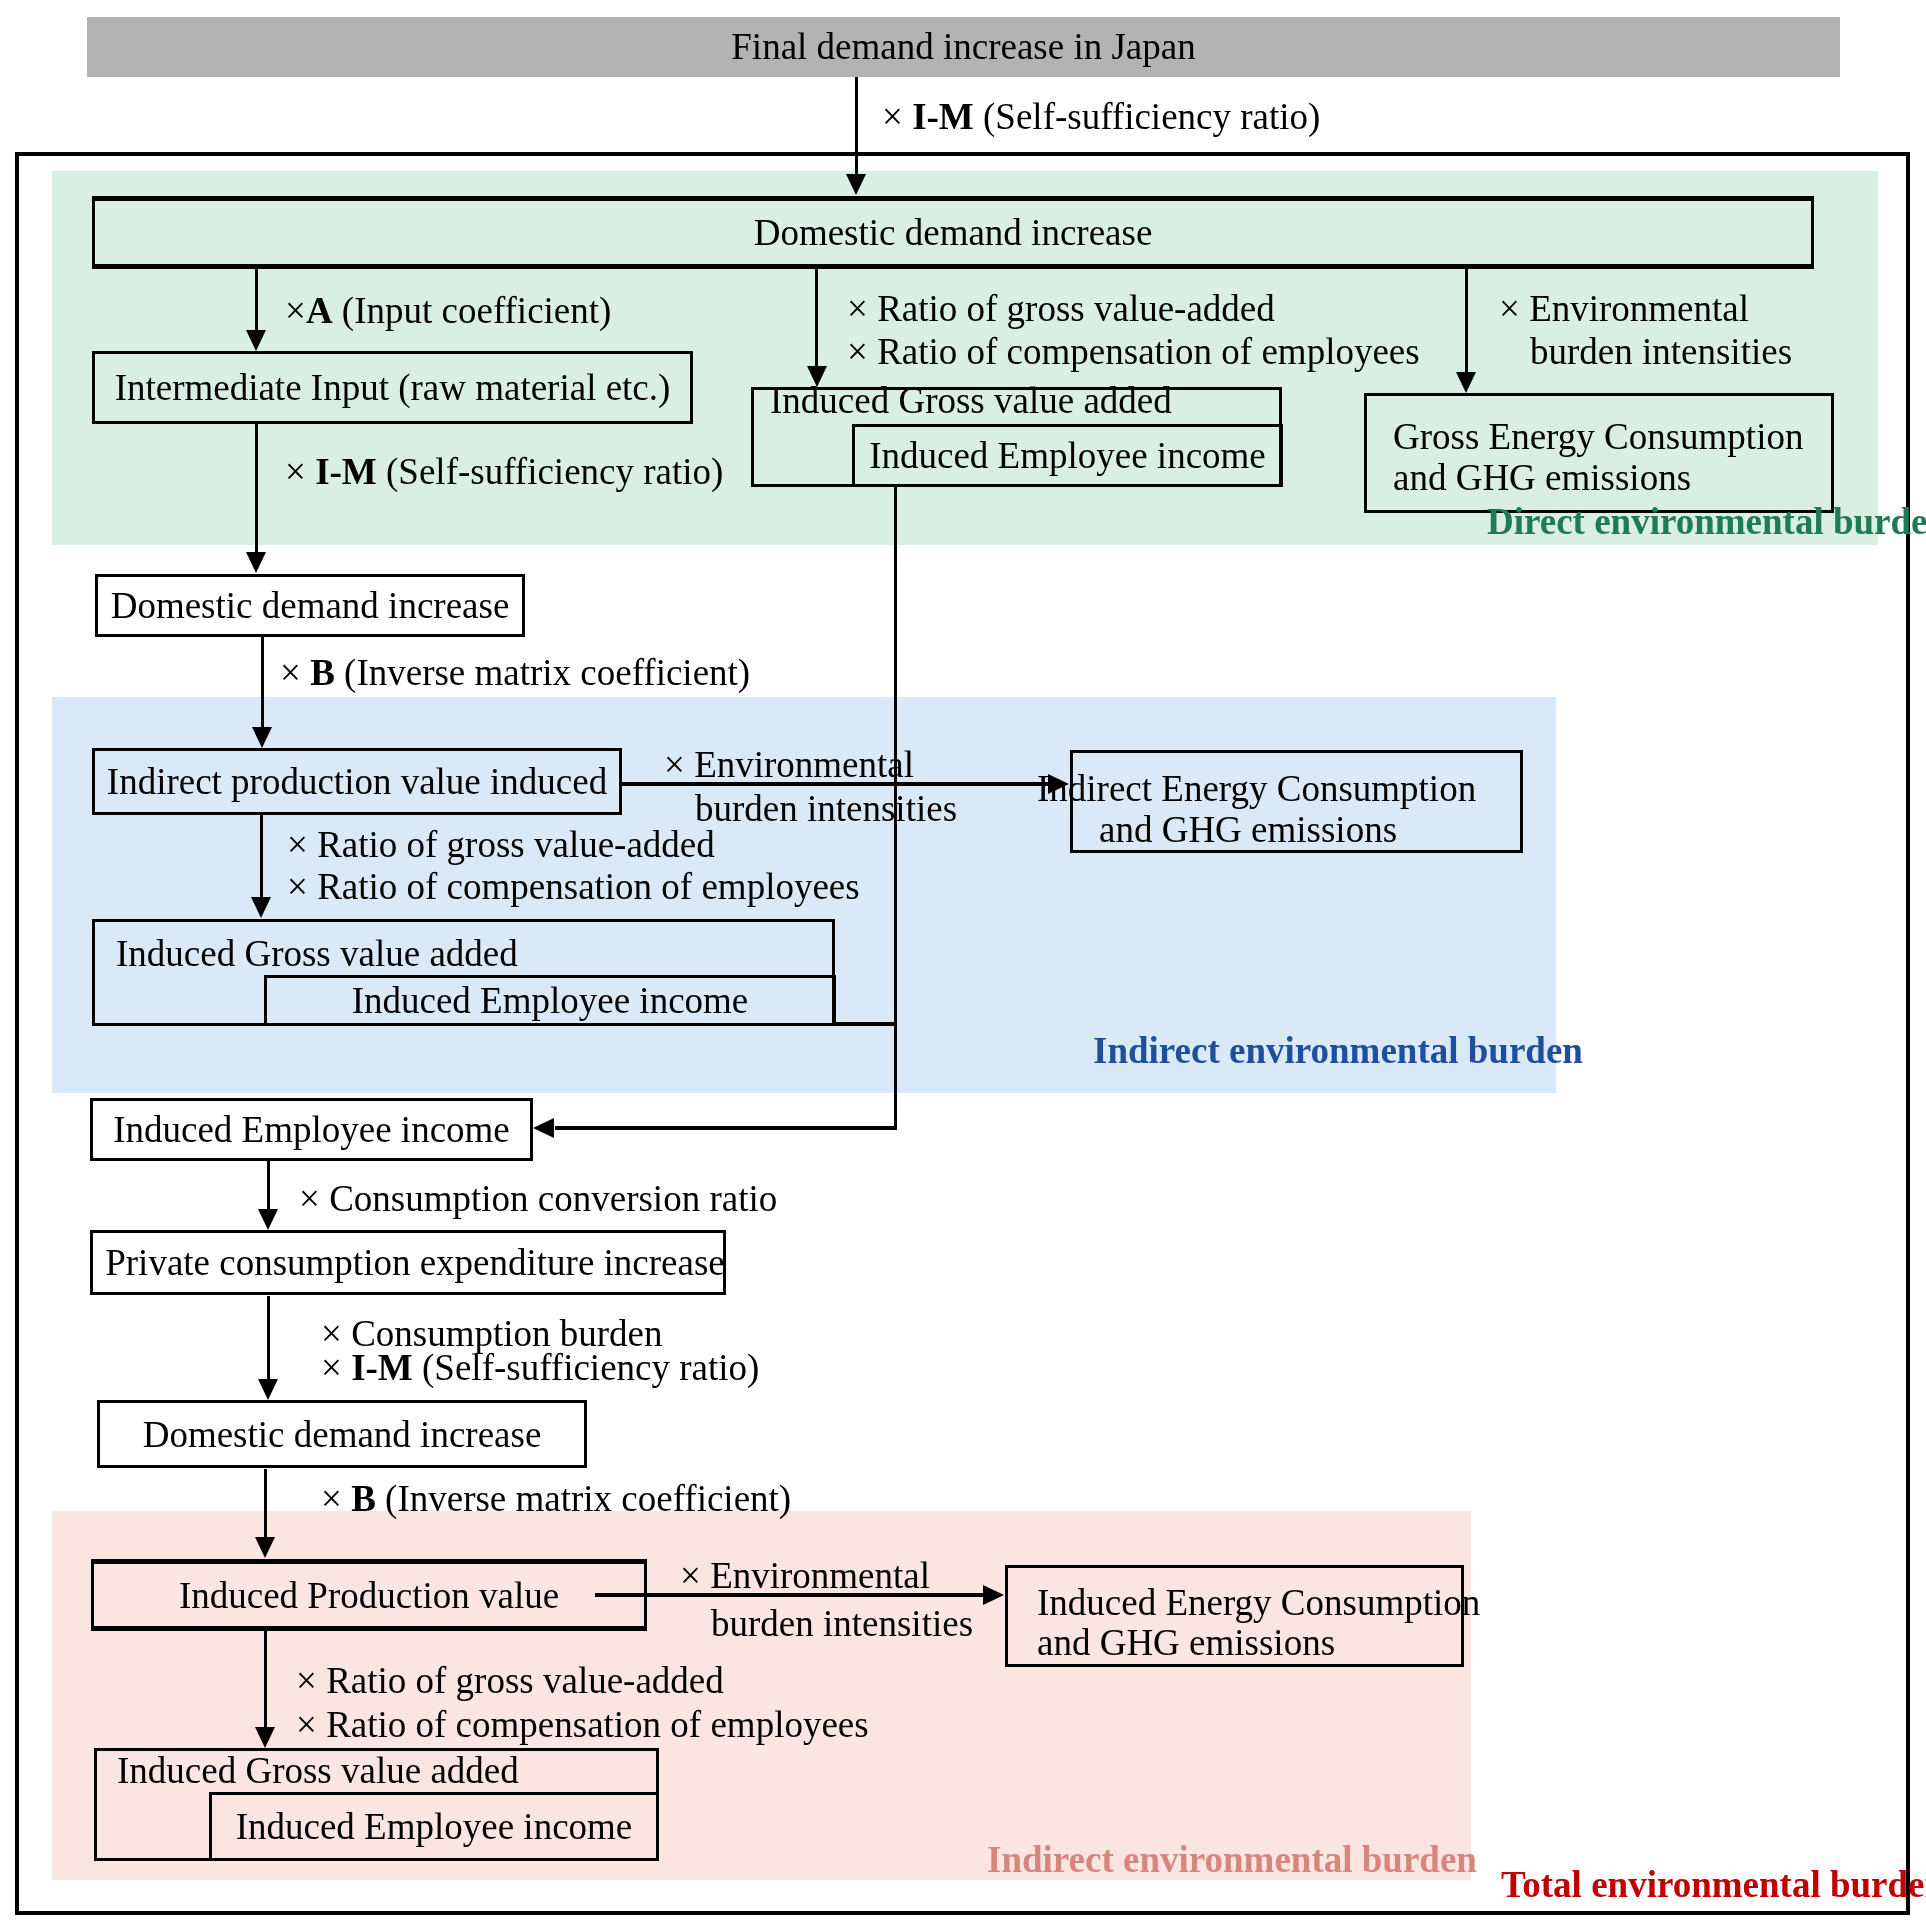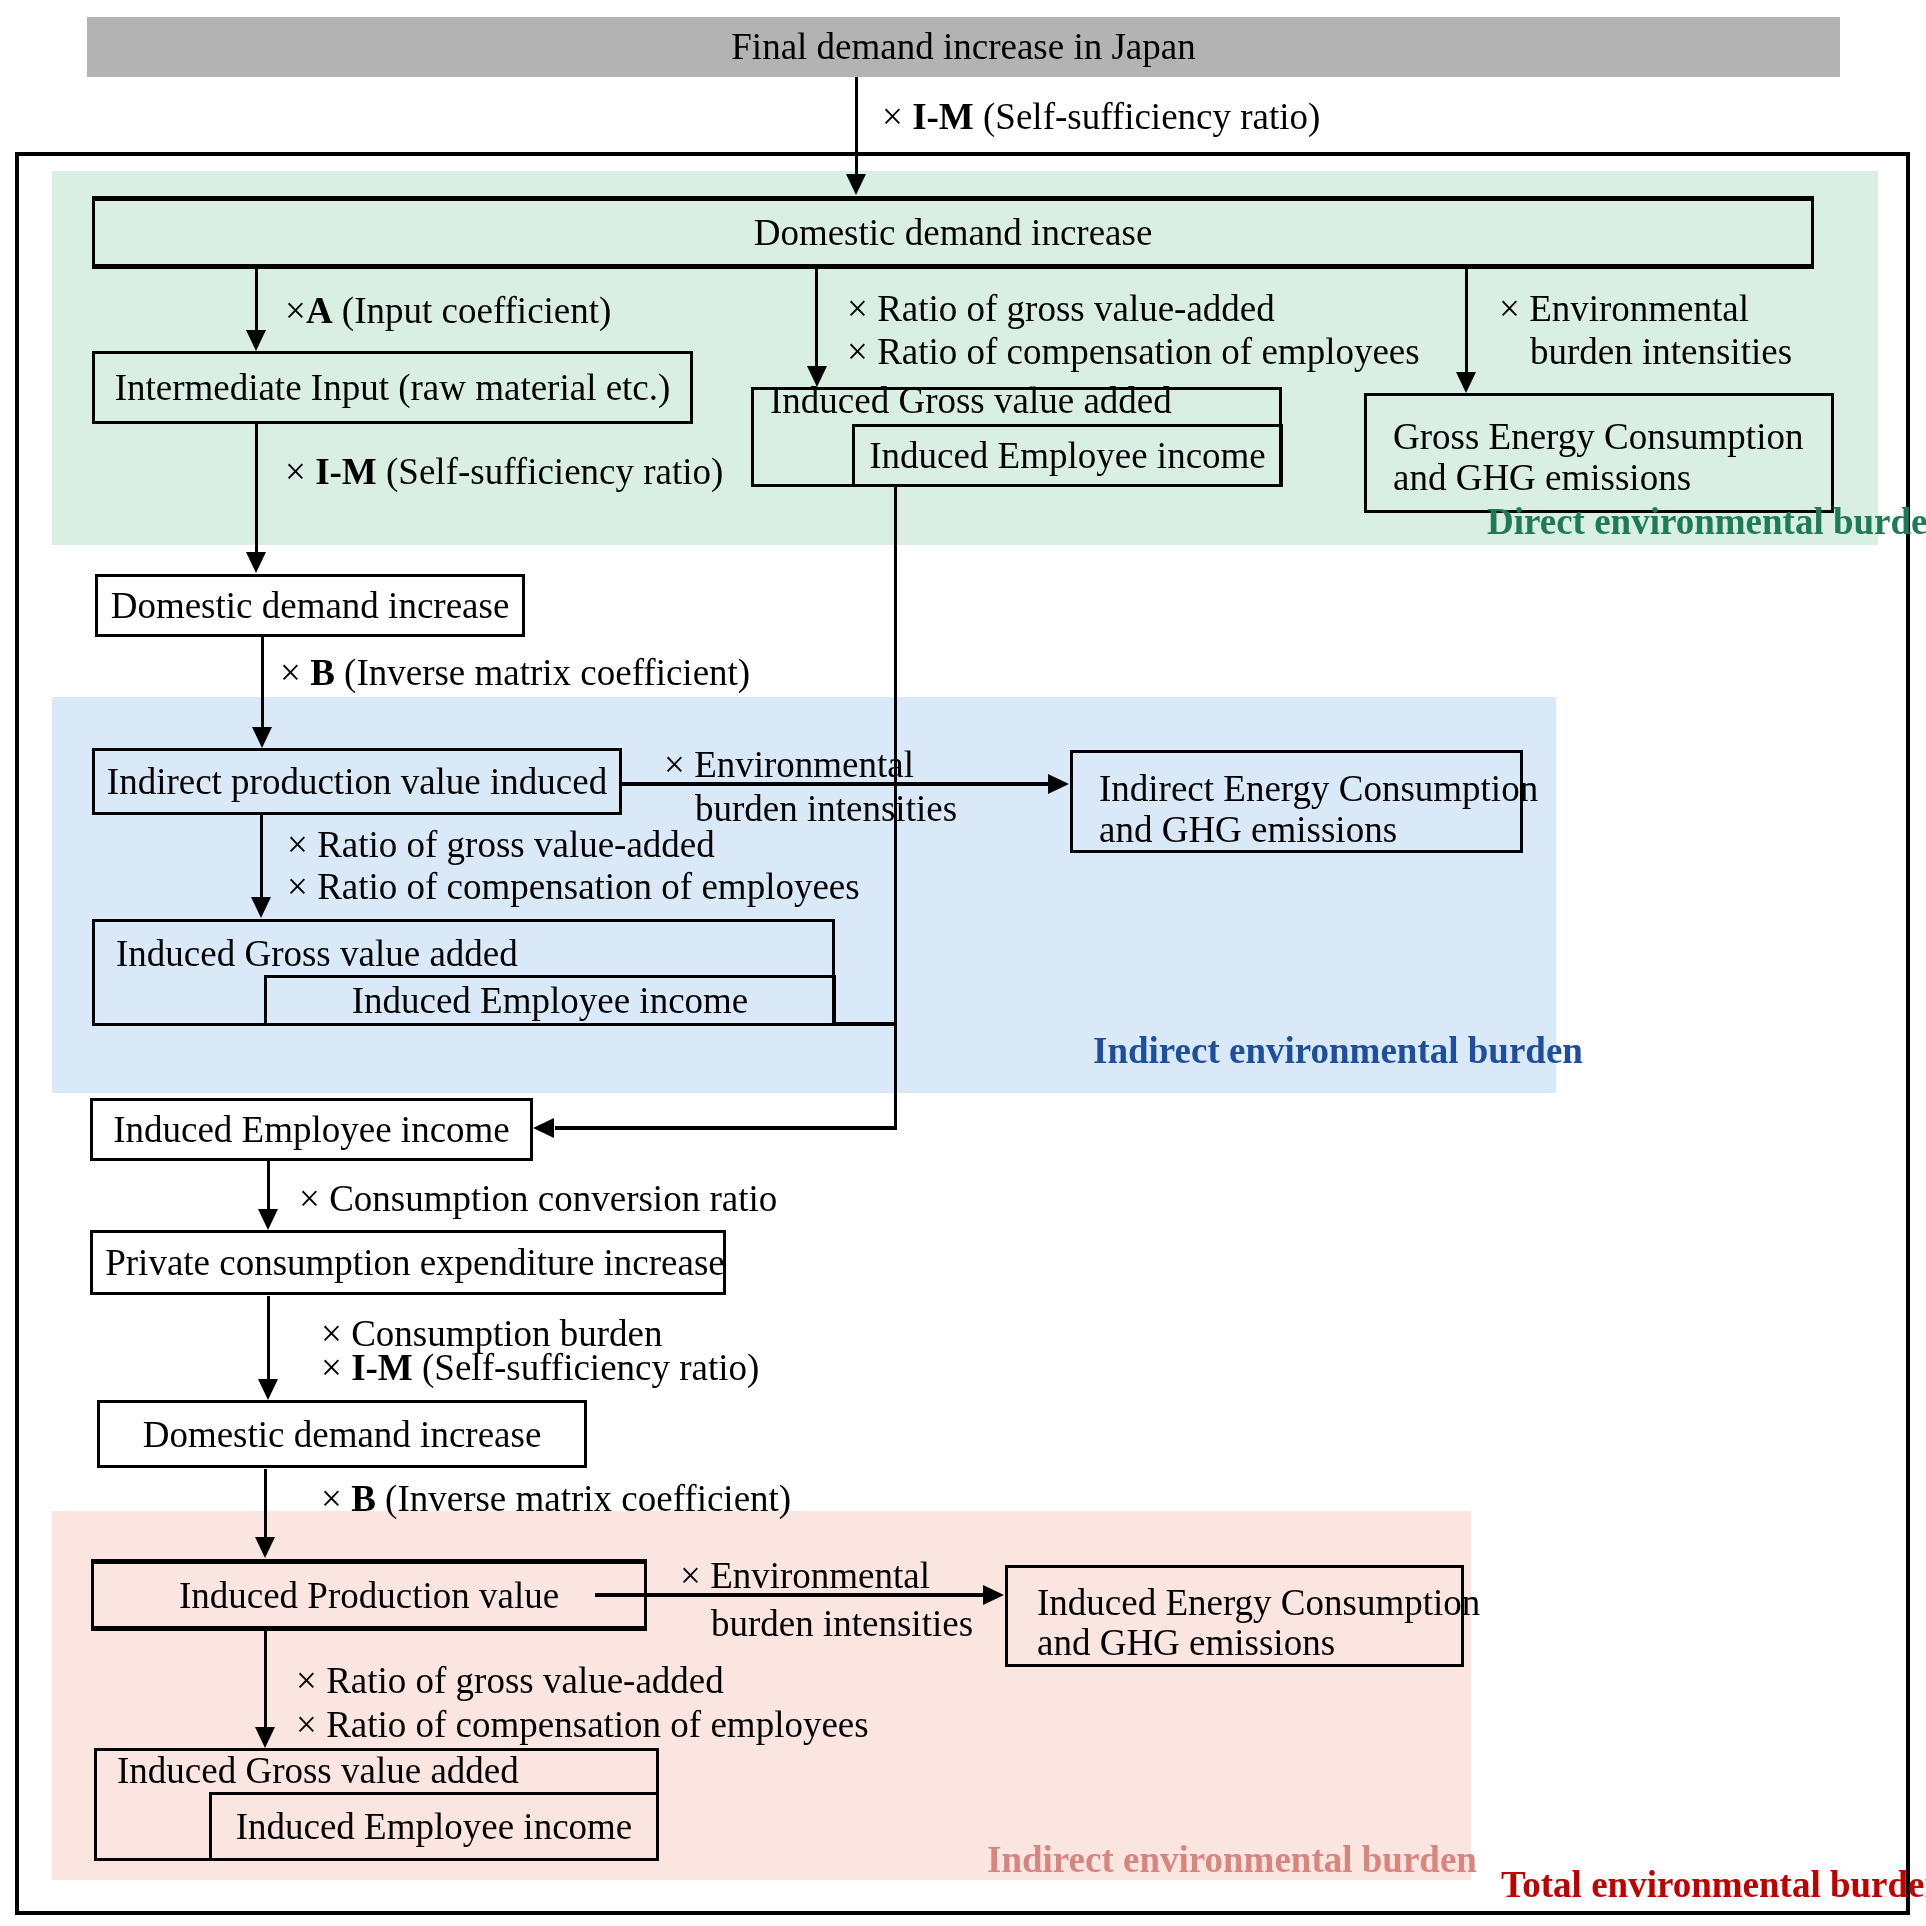--- a/index.html
+++ b/index.html
@@ -60,21 +60,21 @@
 
   <div class="box" style="left:95px;top:574px;width:430px;height:63px;">
     <span>Domestic demand increase</span>
   </div>
 
   <div class="box" style="left:92px;top:748px;width:530px;height:67px;">
     <span>Indirect production value induced</span>
   </div>
 
   <div class="box" style="left:1070px;top:750px;width:453px;height:103px;"></div>
-  <div class="txt" style="left:1099px;top:770px;"><span>Indirect Energy Consumption</span></div>
+  <div class="txt" style="left:1037px;top:770px;"><span>Indirect Energy Consumption</span></div>
   <div class="txt" style="left:1099px;top:811px;"><span>and GHG emissions</span></div>
 
   <div class="box" style="left:92px;top:919px;width:743px;height:107px;"></div>
   <div class="txt" style="left:116px;top:935px;"><span>Induced Gross value added</span></div>
   <div class="box" style="left:264px;top:975px;width:572px;height:51px;">
     <span>Induced Employee income</span>
   </div>
 
   <div class="blabel" style="left:1093px;top:1032px;color:#1d4f9c;">
     <span>Indirect environmental burden</span></div>

